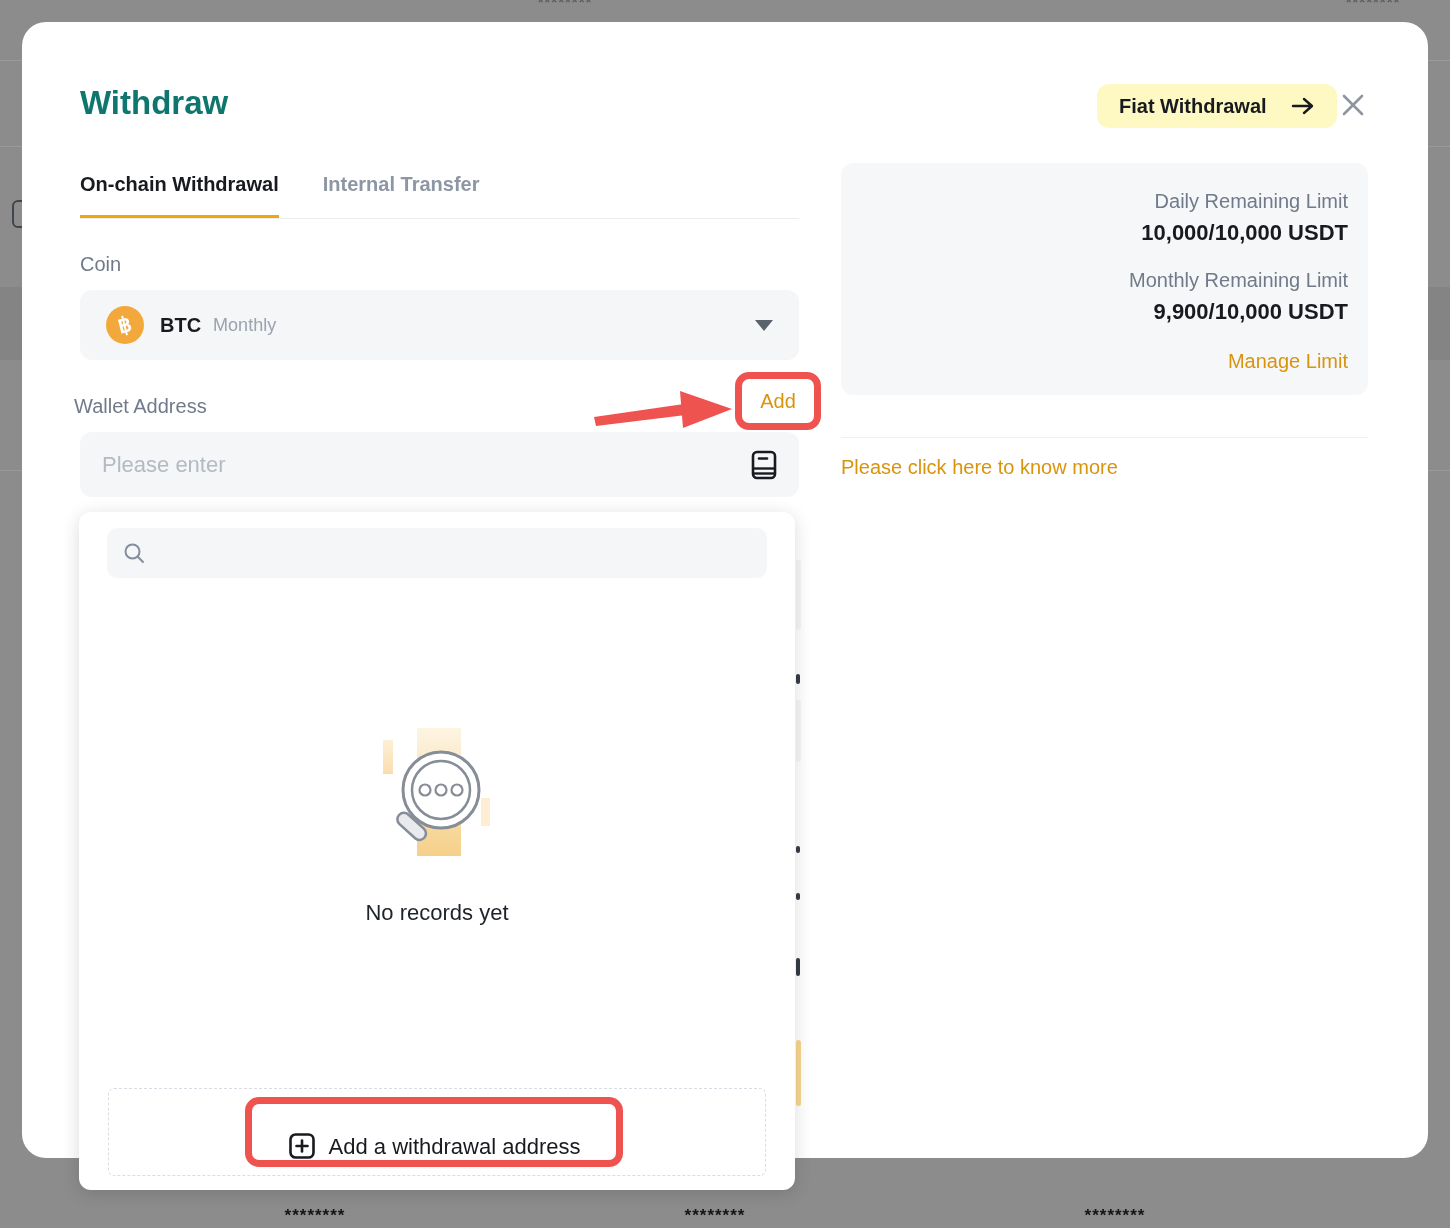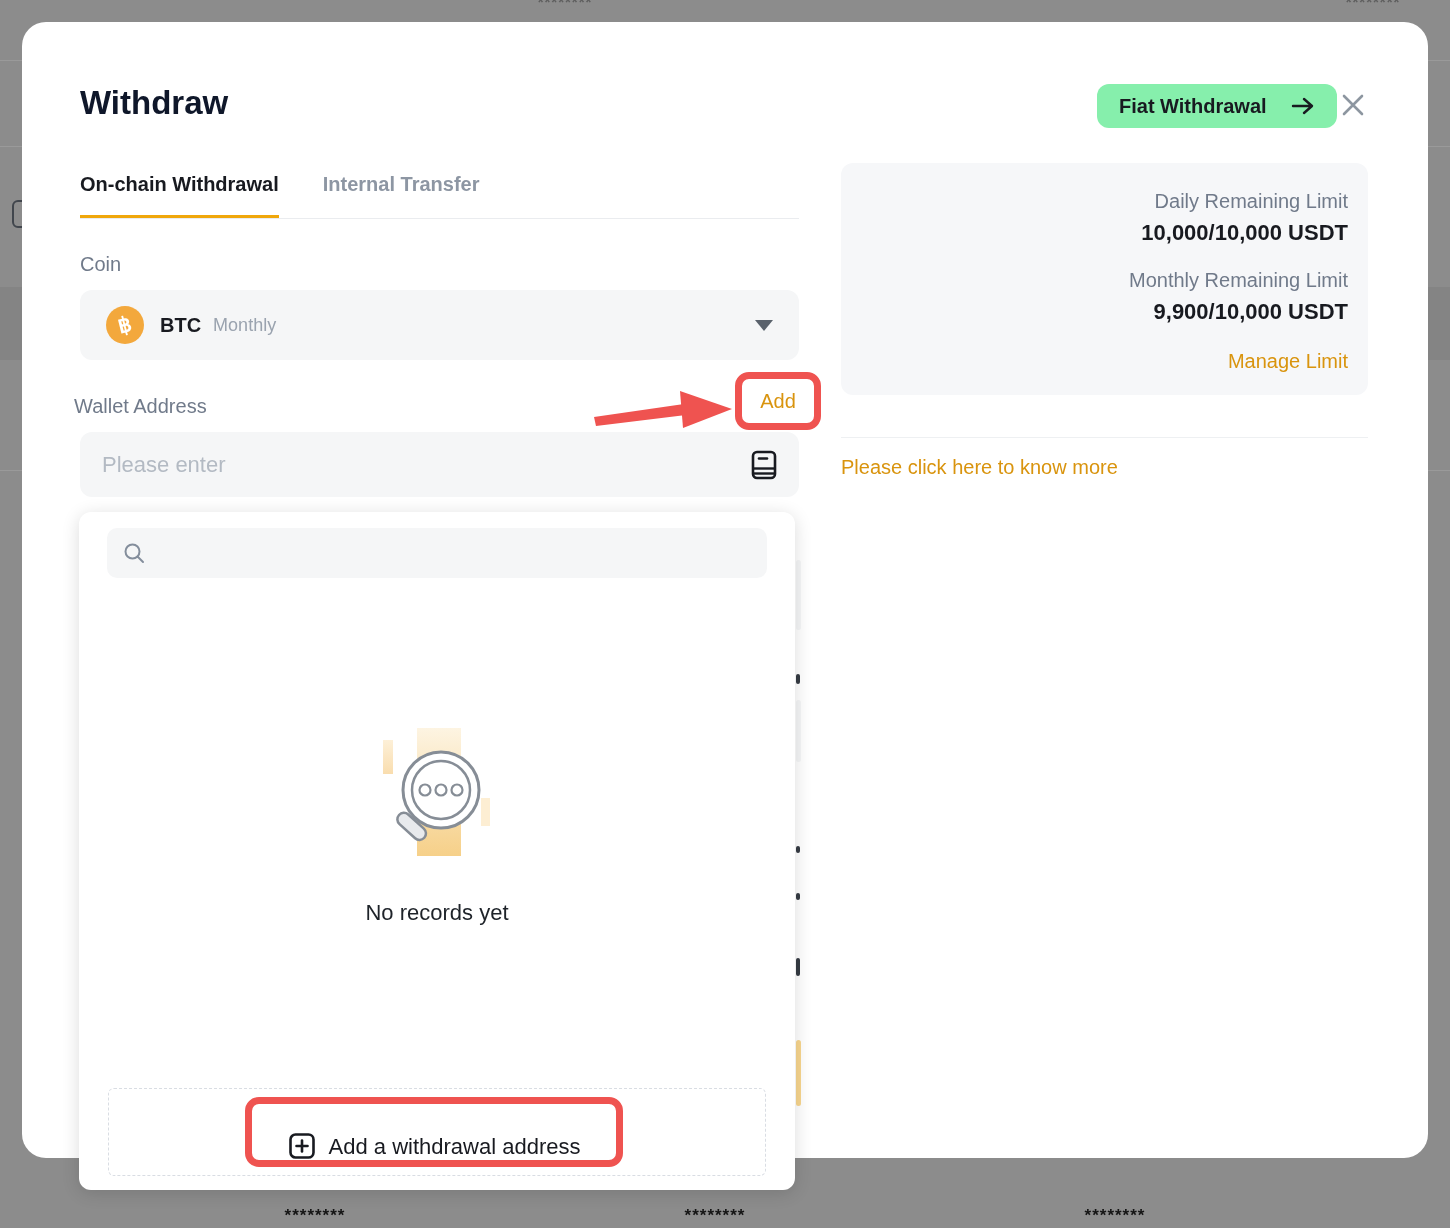--- a/index.html
+++ b/index.html
@@ -15,24 +15,24 @@
   .bd-mask { position:absolute; width:140px; text-align:center; font-weight:bold; letter-spacing:1px; z-index:1; }
   .bd-mask.top { color:#5f5f5f; font-size:15px; top:-7px; }
   .bd-mask.bottom { color:#141414; font-size:17px; top:1206px; }
   .bd-checkbox { position:absolute; left:12px; top:200px; width:28px; height:28px;
     border:2px solid #41464d; border-radius:6px; z-index:0; }
 
   
   .modal { position:absolute; left:22px; top:22px; width:1406px; height:1136px;
     background:#ffffff; border-radius:24px; z-index:2; }
 
-  .modal-title { position:absolute; left:58px; top:62px; font-size:33px; font-weight:bold; color:#0f172a; }
+  .modal-title { position:absolute; left:58px; top:62px; font-size:33px; font-weight:bold; color:#0f766e; }
 
   .fiat-btn { position:absolute; left:1075px; top:62px; height:44px; padding:0 22px;
-    display:flex; align-items:center; gap:24px; background:#86efac; border-radius:12px;
+    display:flex; align-items:center; gap:24px; background:#fef9c3; border-radius:12px;
     font-size:20px; font-weight:bold; color:#181a20; cursor:pointer;justify-content:space-between; }
   .close-btn { position:absolute; left:1316px; top:68px; width:30px; height:30px; cursor:pointer;
     display:flex; align-items:center; justify-content:center; }
 
   
   .tabs { position:absolute; left:58px; top:151px; display:flex; gap:44px; }
   .tab { font-size:20px; font-weight:bold; padding-bottom:19px; cursor:pointer; }
   .tab.active { color:#181a20; border-bottom:4px solid #f0a70b; }
   .tab.inactive { color:#8d96a3; }
   .tabs-divider { position:absolute; left:58px; top:196px; width:719px; height:1px; background:#eaecef; }

